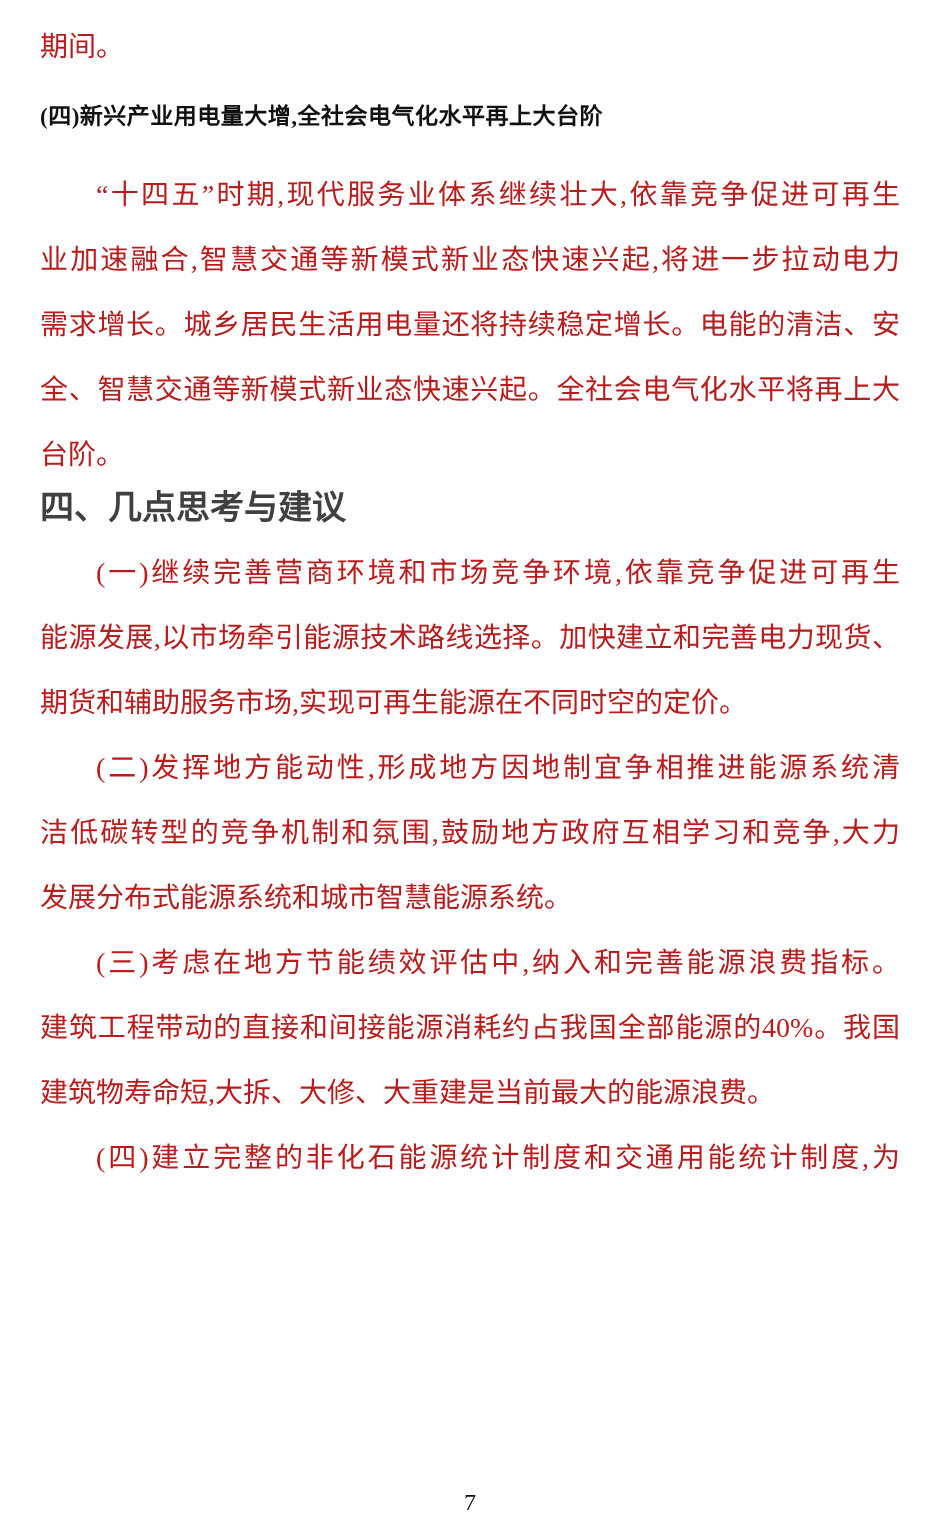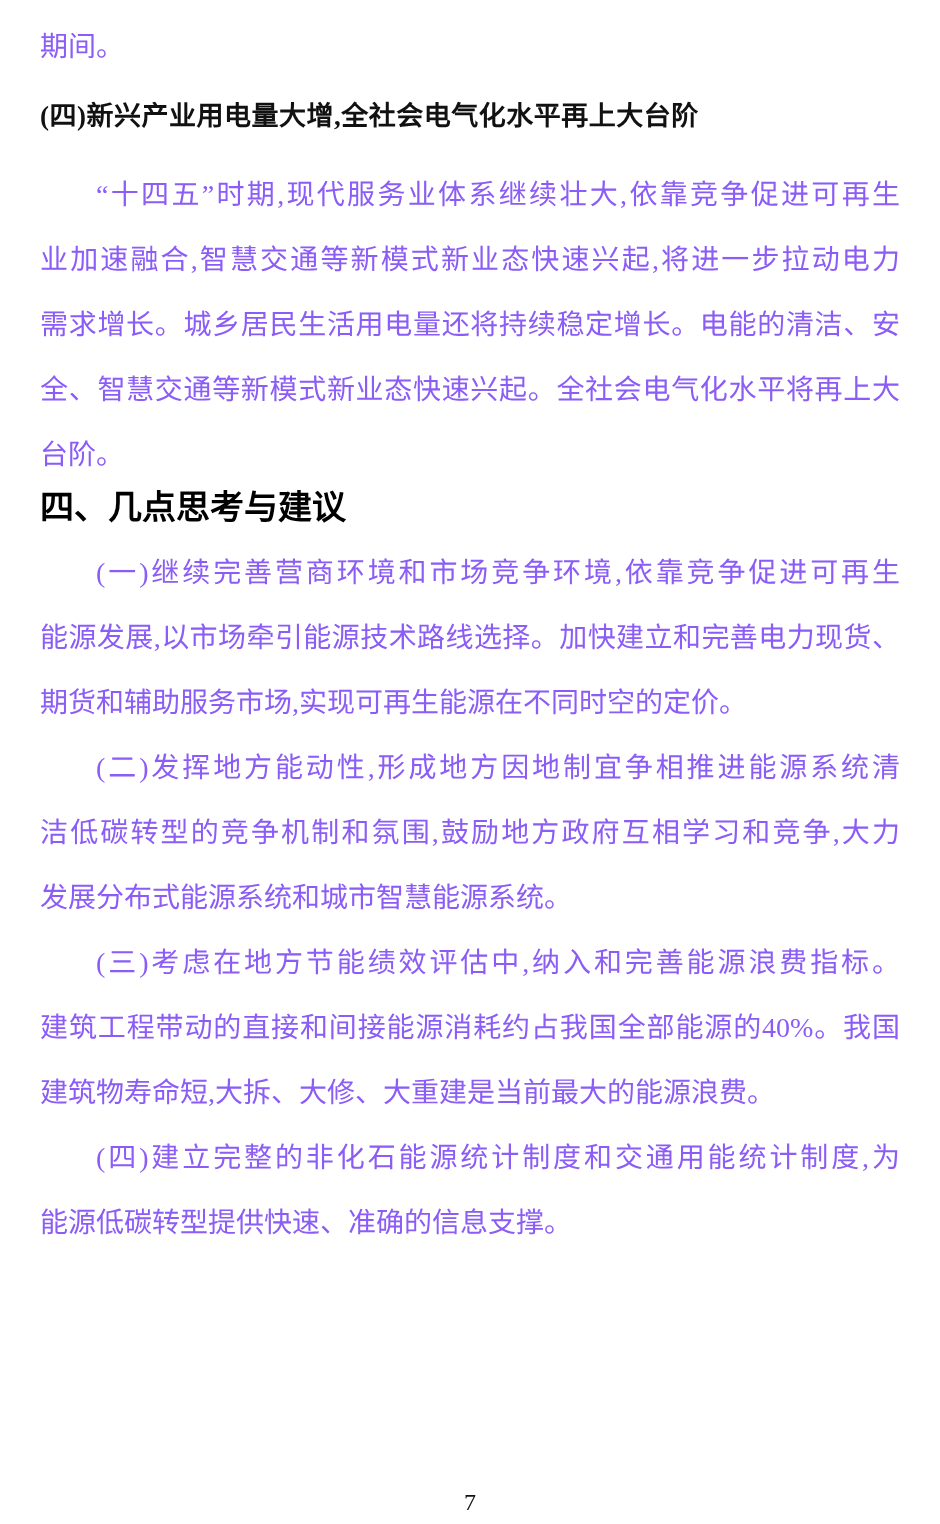--- a/index.html
+++ b/index.html
@@ -17,45 +17,45 @@
     color: #111111;
     overflow: hidden;
     font-family: "Liberation Serif", "DejaVu Serif", serif;
   }
   .content {
     padding: 14px 40px 0 40px;
   }
   .line {
     font-size: 28px;
     line-height: 65px;
-    color: #8b5cf6;
+    color: #b91c1c;
     text-align: justify;
     text-align-last: justify;
     text-justify: inter-ideograph;
     white-space: normal;
   }
   .line.last {
     text-align-last: left;
   }
   .line.first {
     text-indent: 56px;
   }
   .subsection-heading {
-    font-size: 27px;
+    font-size: 23px;
     line-height: 65px;
     font-weight: 700;
     color: #111111;
     margin-top: 5px;
     letter-spacing: 0.5px;
   }
   .section-heading {
     font-size: 34px;
     line-height: 65px;
     font-weight: 700;
-    color: #000000;
+    color: #404040;
     margin-top: -12px;
   }
   .para-gap {
     margin-top: 13px;
   }
   .page-number {
     position: absolute;
     left: 0;
     right: 0;
     top: 1488px;
@@ -101,19 +101,18 @@
     </div>
 
     <div>
       <div class="line first">(三)考虑在地方节能绩效评估中,纳入和完善能源浪费指标。</div>
       <div class="line">建筑工程带动的直接和间接能源消耗约占我国全部能源的40%。我国</div>
       <div class="line last">建筑物寿命短,大拆、大修、大重建是当前最大的能源浪费。</div>
     </div>
 
     <div>
       <div class="line first">(四)建立完整的非化石能源统计制度和交通用能统计制度,为</div>
-      <div class="line last">能源低碳转型提供快速、准确的信息支撑。</div>
     </div>
 
   </div>
 
   <div class="page-number">7</div>
 </div>
 
 </body></html>

